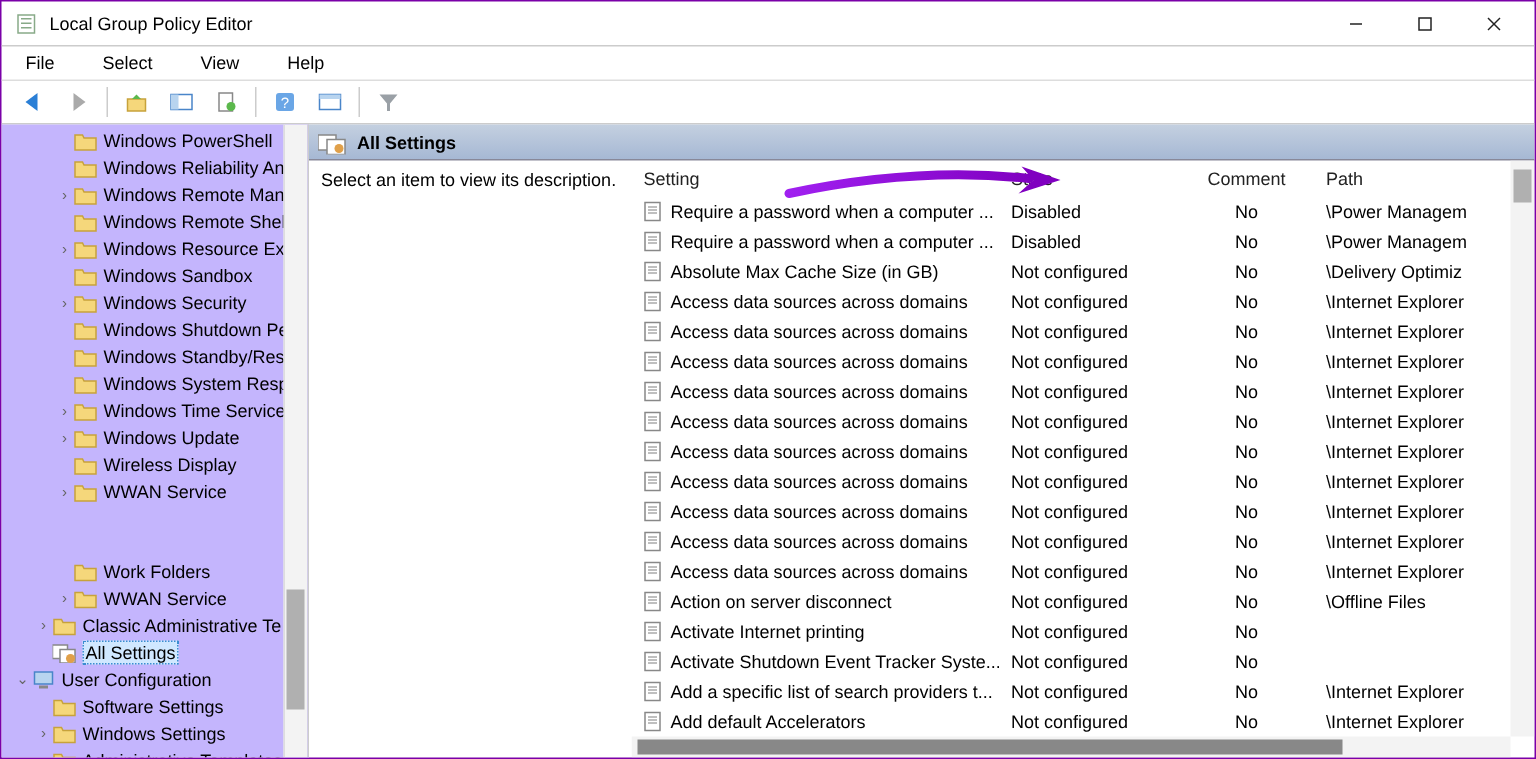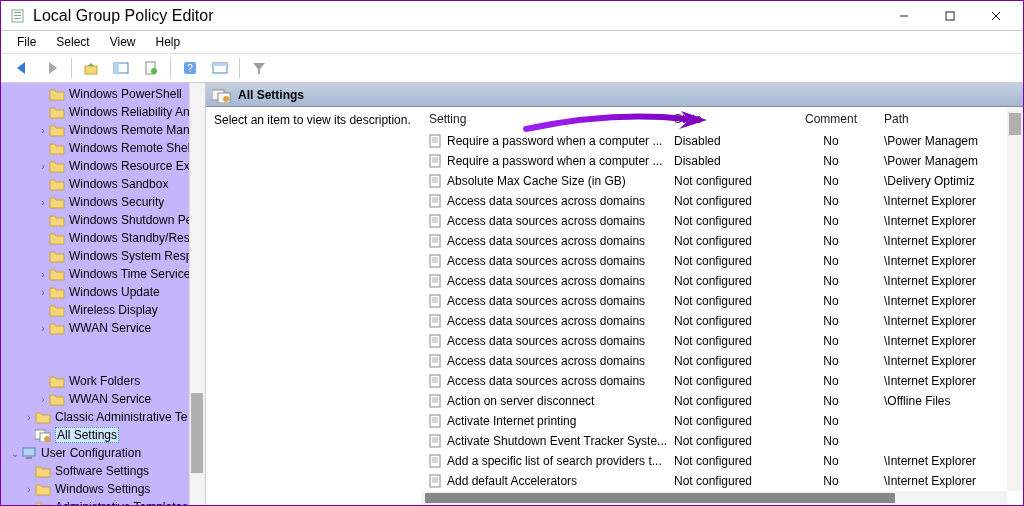--- a/index.html
+++ b/index.html
@@ -1,22 +1,22 @@
 <!DOCTYPE html>
 <html><head>
 <meta charset="utf-8">
 <style>
   * { box-sizing: border-box; margin: 0; padding: 0; font-family: "Segoe UI", Tahoma, sans-serif; }
   body { width: 1024px; height: 506px; overflow: hidden; background: #fff; border: 1px solid #7a00a8; }
   .titlebar { display: flex; align-items: center; height: 30px; padding: 0 4px; border-bottom: 1px solid #ccc; }
   .titlebar .app-icon { width: 16px; height: 16px; margin: 0 6px; }
-  .titlebar .title { font-size: 16px; flex: 1; }
+  .titlebar .title { font-size: 12px; flex: 1; }
   .titlebar .sysbtns { display: flex; }
   .titlebar .sysbtn { width: 46px; height: 29px; display: flex; align-items: center; justify-content: center; font-size: 11px; color:#333; }
-  .menubar { display: flex; align-items: center; height: 22px; padding: 0 6px; }
+  .menubar { display: flex; align-items: center; height: 22px; padding: 0 6px; gap: 12px; }
   .menubar .menu { font-size: 12px; padding: 2px 10px; }
   .toolbar { display: flex; align-items: center; height: 30px; padding: 0 6px; border-top:1px solid #ddd; border-bottom: 1px solid #ccc; }
   .toolbar .tb { width: 22px; height: 22px; margin: 0 4px; display:flex; align-items:center; justify-content:center; }
   .toolbar .sep { width: 1px; height: 20px; background: #ccc; margin: 0 4px; }
   .content { display: flex; height: calc(506px - 30px - 22px - 30px - 2px); }
   
   .tree { width: 205px; border-right: 1px solid #ccc; position: relative; overflow: hidden; padding-top:2px; background:#c4b5fd;}
   .tree .node { display: flex; align-items: center; font-size: 12px; height: 18px; white-space: nowrap; overflow:hidden;}
   .tree .node .caret { width: 12px; display: inline-block; text-align: center; color:#666; font-size:10px;}
   .tree .node .ficon { width: 16px; height: 14px; margin-right: 4px; }

